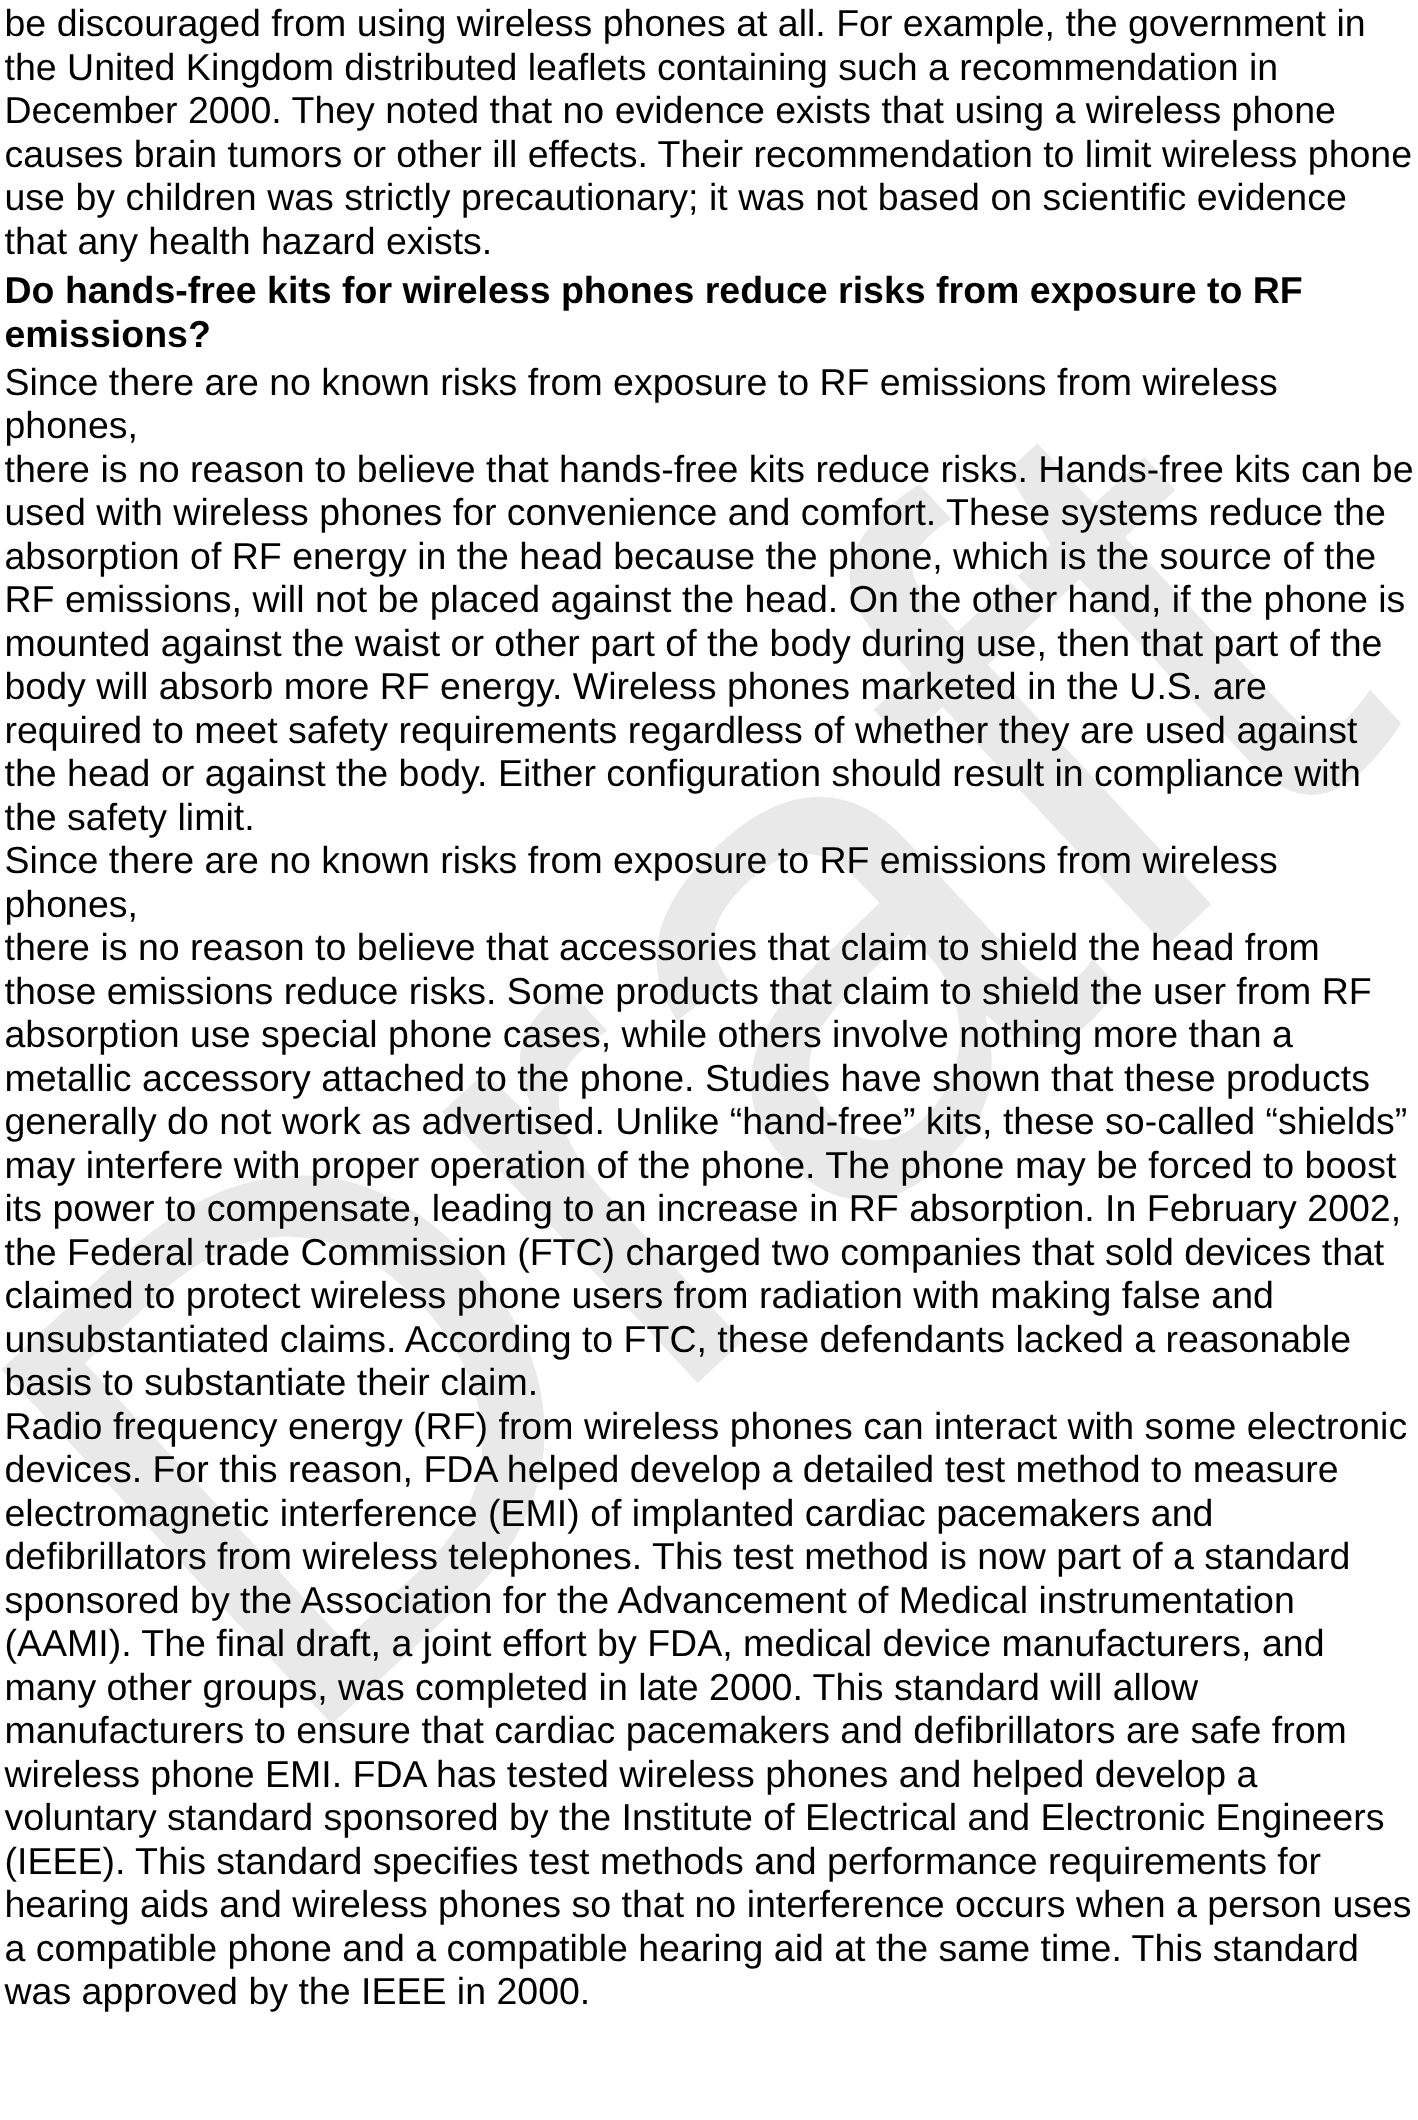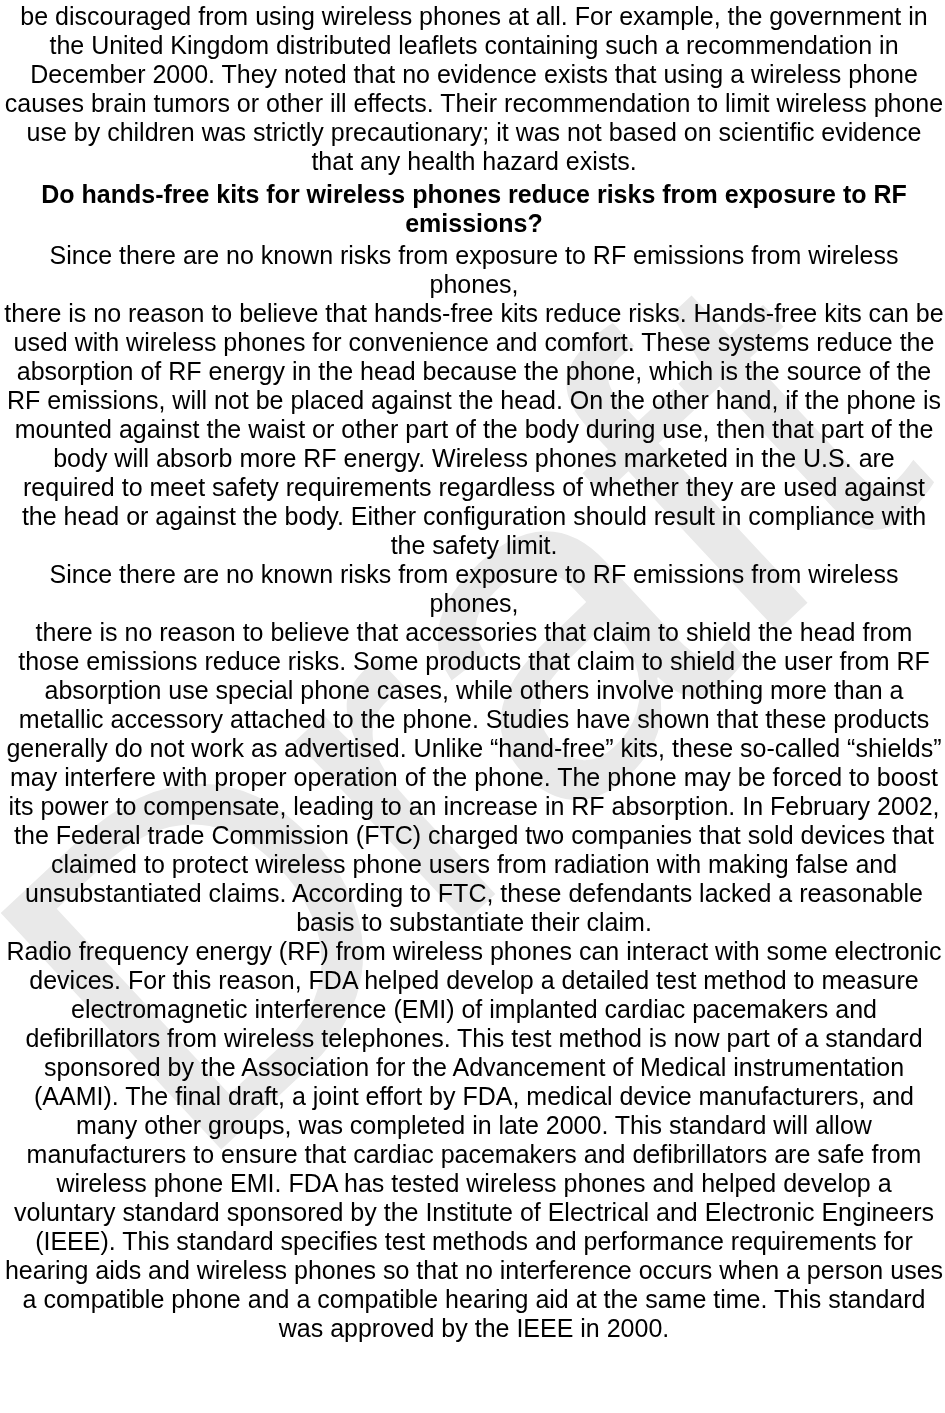--- a/index.html
+++ b/index.html
@@ -37,21 +37,20 @@
     line-height: 29px;
     color: #000000;
   }
   .doc p,
   .doc h2 {
     margin: 0;
     padding: 0;
     white-space: pre-line;
     font-size: 25px;
     line-height: 29px;
-    text-align: center;
   }
   .doc p {
     font-weight: normal;
   }
   .doc h2 {
     font-weight: bold;
     margin-top: 4px;
     margin-bottom: 3px;
   }
 </style>

